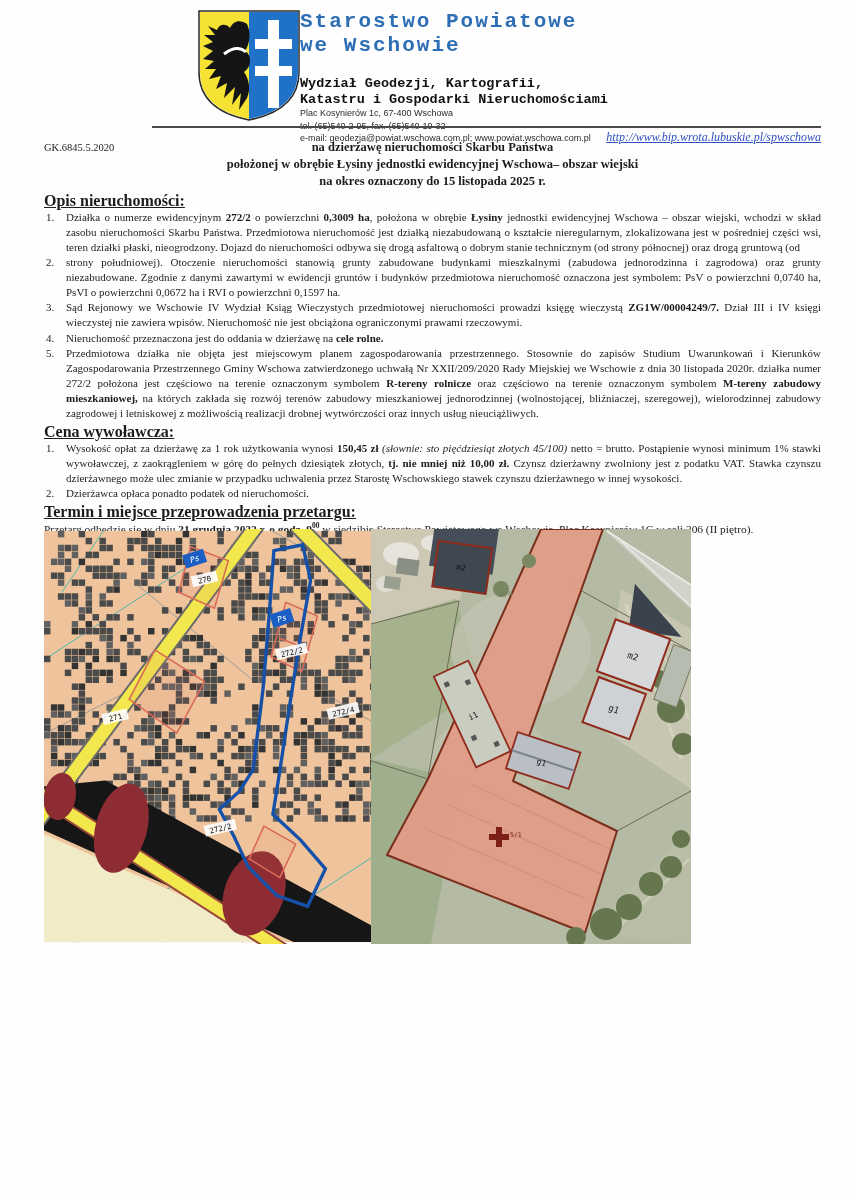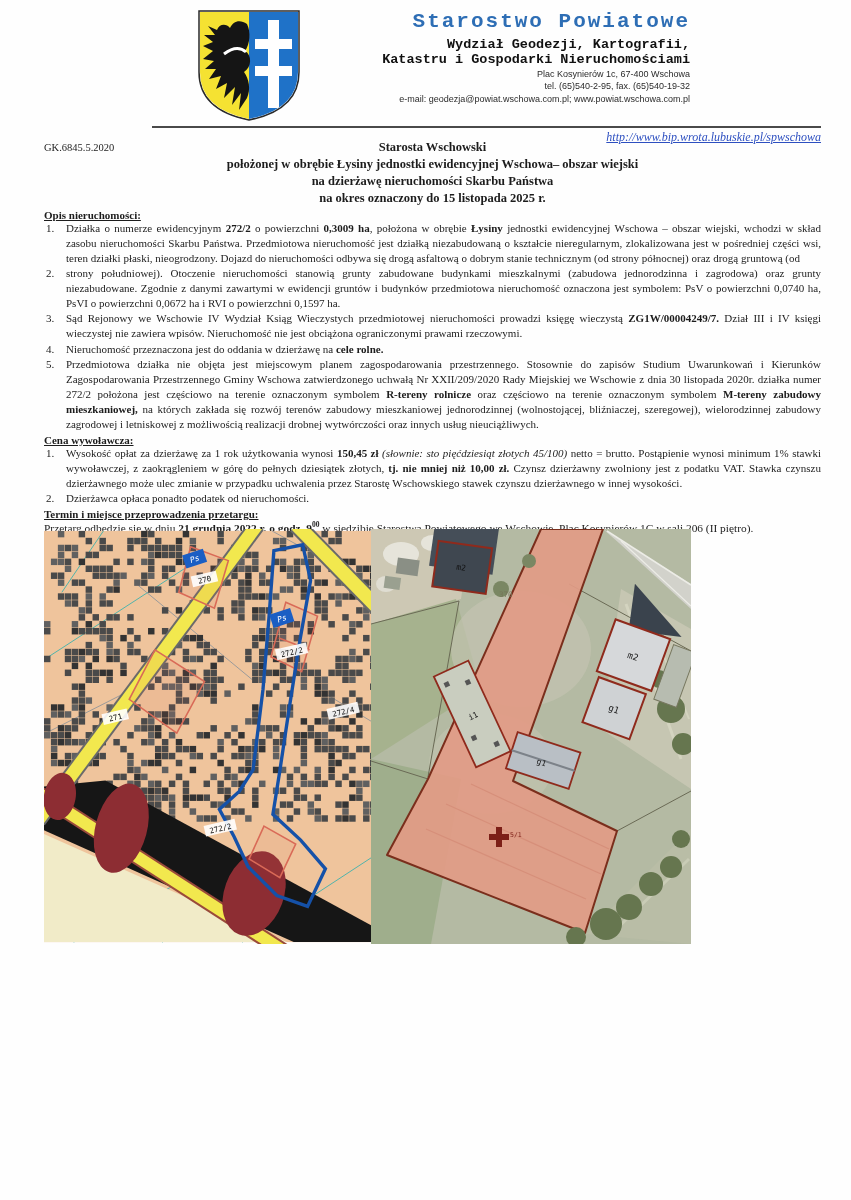--- a/index.html
+++ b/index.html
@@ -1,37 +1,37 @@
 <!DOCTYPE html>
 <html><head>
 <meta charset="utf-8">
 <style>
   html,body{margin:0;padding:0;background:#e8e8e8;}
   #page{position:relative;width:851px;height:1200px;background:#fefefe;margin:0 auto;
         font-family:"Liberation Serif",serif;color:#1c1c1c;overflow:hidden;}
 
   
   #coat-of-arms{position:absolute;left:196px;top:8px;}
-  #org-block{position:absolute;left:300px;top:10px;width:390px;text-align:right;}
+  #org-block{position:absolute;left:300px;top:10px;width:390px;text-align:left;}
   .org-line{font-family:"Liberation Mono",monospace;font-size:21px;line-height:1.12;
             letter-spacing:2px;color:#2e6eb5;font-weight:bold;}
   .dept-line{font-family:"Liberation Mono",monospace;font-size:13.5px;line-height:1.15;
              font-weight:bold;color:#111;}
-  .dept-wrap{margin-top:3px;}
+  .dept-wrap{margin-top:19px;}
   .addr-wrap{}
   .addr-line{font-family:"Liberation Sans",sans-serif;font-size:9px;line-height:1.4;color:#2b2b2b;}
   #header-rule{position:absolute;left:152px;top:126px;width:669px;height:2px;background:#4a4a4a;}
   #bip-link{position:absolute;right:30px;top:130px;font-size:12px;font-style:italic;
             color:#2d4fc0;text-decoration:underline;font-family:"Liberation Serif",serif;}
 
   
   #doc{position:absolute;left:44px;top:139px;width:777px;}
   #doc-ref{position:absolute;left:0;top:3px;font-size:10.5px;}
   #title-block{text-align:center;font-weight:bold;font-size:12.5px;line-height:1.36;}
-  .section-heading{font-weight:bold;text-decoration:underline;font-size:11px;margin-top:2px;}
+  .section-heading{font-weight:bold;text-decoration:underline;font-size:16px;margin-top:2px;}
   ol.doc-list{margin:0;padding:0;list-style:none;counter-reset:item;}
   ol.doc-list li{counter-increment:item;position:relative;padding-left:22px;
                  font-size:11px;line-height:1.37;text-align:justify;}
   ol.doc-list li::before{content:counter(item) ".";position:absolute;left:2px;}
   .doc-par{font-size:11.4px;line-height:1.37;text-align:justify;}
   .seg-b{font-weight:bold;}
   .seg-i{font-style:italic;}
   sup{font-size:7.5px;}
 
   
@@ -59,40 +59,40 @@
       <rect x="59" y="58" width="37" height="10"></rect>
     </g>
 
     <path fill="#151515" d="M51,16 C44,11 37,13 34,20 C30,15 23,16 21,22 L12,18 L19,27 L8,27 L17,34 L7,38 L17,43 L7,51 L18,53 L9,61 L20,61 L13,71 L25,68 L20,81 L31,75 L28,90 L39,79 L36,97 L45,85 L43,102 L51,90 C55,81 53,71 48,64 C56,59 56,47 49,43 C54,36 55,24 51,16 Z"></path>
     <path d="M28,46 Q41,36 50,44" stroke="#ffffff" stroke-width="3" fill="none"></path>
   </g>
 </svg>
 
 <div id="org-block">
   <div class="org-line">Starostwo Powiatowe</div>
+  <div class="org-line">we Wschowie</div>
   <div class="dept-wrap">
     <div class="dept-line">Wydział Geodezji, Kartografii,</div>
     <div class="dept-line">Katastru i Gospodarki Nieruchomościami</div>
   </div>
   <div class="addr-wrap">
     <div class="addr-line">Plac Kosynierów 1c, 67-400 Wschowa</div>
     <div class="addr-line">tel. (65)540-2-95, fax. (65)540-19-32</div>
     <div class="addr-line">e-mail: geodezja@powiat.wschowa.com.pl; www.powiat.wschowa.com.pl</div>
   </div>
 </div>
 
 <div id="header-rule"></div>
 <a id="bip-link" href="#">http://www.bip.wrota.lubuskie.pl/spwschowa</a>
 
 <div id="doc">
   <div id="doc-ref">GK.6845.5.2020</div>
   <div id="title-block">
-        <div>Starosta Wschowski</div>
+        <div>na dzierżawę nieruchomości Skarbu Państwa</div>
         <div>położonej w obrębie Łysiny jednostki ewidencyjnej Wschowa– obszar wiejski</div>
-        <div>na dzierżawę nieruchomości Skarbu Państwa</div>
         <div>na okres oznaczony do 15 listopada 2025 r.</div>
       </div>
 
   <div class="section-heading">Opis nieruchomości:</div>
   <ol class="doc-list">
         <li><span>Działka o numerze ewidencyjnym </span><span class="seg-b">272/2</span><span> o powierzchni </span><span class="seg-b">0,3009 ha</span><span>, położona w obrębie </span><span class="seg-b">Łysiny</span><span> jednostki ewidencyjnej Wschowa – obszar wiejski, wchodzi w skład zasobu nieruchomości Skarbu Państwa. Przedmiotowa nieruchomość jest działką niezabudowaną o kształcie nieregularnym, zlokalizowana jest w pośredniej części wsi, teren działki płaski, nieogrodzony. Dojazd do nieruchomości odbywa się drogą asfaltową o dobrym stanie technicznym (od strony północnej) oraz drogą gruntową (od</span></li>
         <li><span>strony południowej). Otoczenie nieruchomości stanowią grunty zabudowane budynkami mieszkalnymi (zabudowa jednorodzinna i zagrodowa) oraz grunty niezabudowane. Zgodnie z danymi zawartymi w ewidencji gruntów i budynków przedmiotowa nieruchomość oznaczona jest symbolem: PsV o powierzchni 0,0740 ha, PsVI o powierzchni 0,0672 ha i RVI o powierzchni 0,1597 ha.</span></li>
         <li><span>Sąd Rejonowy we Wschowie IV Wydział Ksiąg Wieczystych przedmiotowej nieruchomości prowadzi księgę wieczystą </span><span class="seg-b">ZG1W/00004249/7.</span><span> Dział III i IV księgi wieczystej nie zawiera wpisów. Nieruchomość nie jest obciążona ograniczonymi prawami rzeczowymi.</span></li>
         <li><span>Nieruchomość przeznaczona jest do oddania w dzierżawę na </span><span class="seg-b">cele rolne.</span></li>
         <li><span>Przedmiotowa działka nie objęta jest miejscowym planem zagospodarowania przestrzennego. Stosownie do zapisów Studium Uwarunkowań i Kierunków Zagospodarowania Przestrzennego Gminy Wschowa zatwierdzonego uchwałą Nr XXII/209/2020 Rady Miejskiej we Wschowie z dnia 30 listopada 2020r. działka numer 272/2 położona jest częściowo na terenie oznaczonym symbolem </span><span class="seg-b">R-tereny rolnicze</span><span> oraz częściowo na terenie oznaczonym symbolem </span><span class="seg-b">M-tereny zabudowy mieszkaniowej,</span><span> na których zakłada się rozwój terenów zabudowy mieszkaniowej jednorodzinnej (wolnostojącej, bliźniaczej, szeregowej), wielorodzinnej zabudowy zagrodowej i letniskowej z możliwością realizacji drobnej wytwórczości oraz innych usług nieuciążliwych.</span></li>

